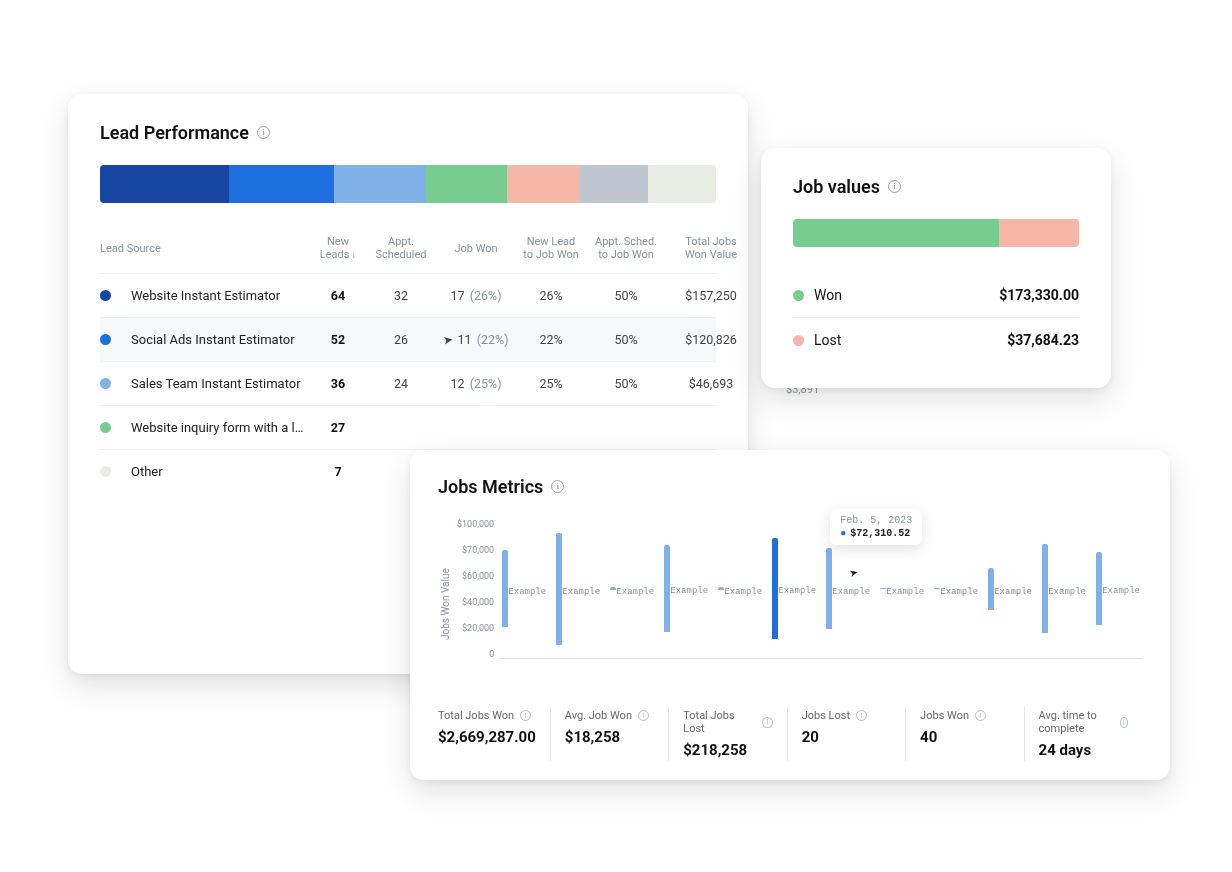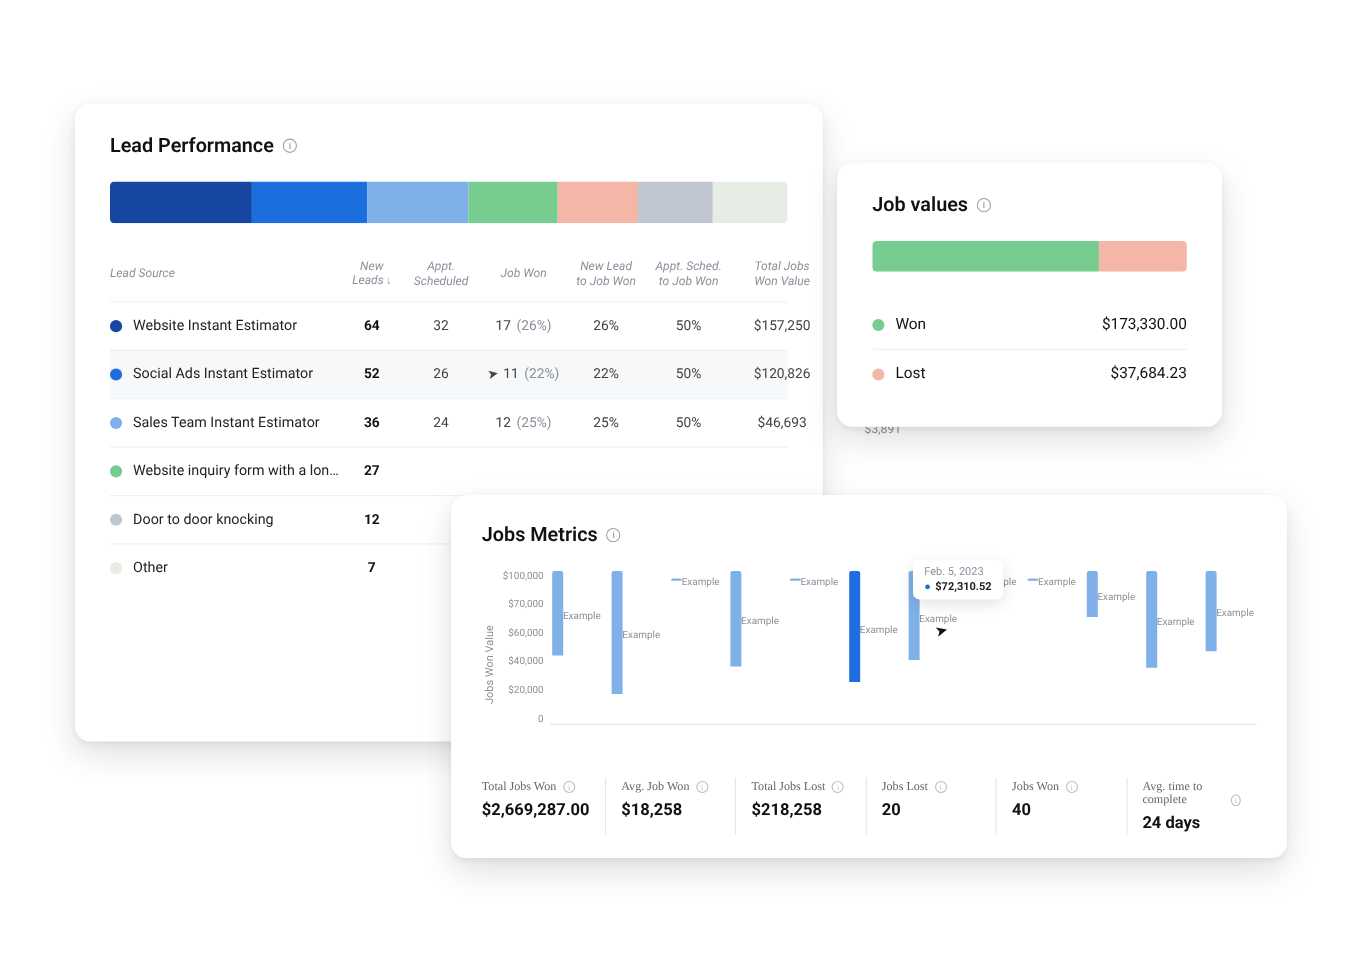--- a/index.html
+++ b/index.html
@@ -48,68 +48,68 @@
     margin-bottom: 28px;
   }
   .stacked-seg { height: 100%; }
   .lead-table { width: 100%; font-size: 12.5px; }
   .lead-head, .lead-row {
     display: grid;
     grid-template-columns: 210px 56px 70px 80px 70px 80px 90px;
     align-items: center;
     gap: 0;
   }
-  .lead-head { color: #8a919b; font-size: 11px; padding: 4px 0 12px; font-style: italic; }
+  .lead-head { color: #8a919b; font-size: 11px; padding: 4px 0 12px; }
   .lead-head > div { line-height: 1.2; text-align: center; }
   .lead-head > div:first-child { text-align: left; }
   .lead-row {
     border-top: 1px solid #edf0f3;
     height: 44px;
   }
   .lead-row.hover { background: #f6f8fa; }
   .lead-row > div { text-align: center; font-size: 12.5px; color: #444; }
-  .lead-row > div:first-child { text-align: left; display: flex; align-items: center; gap: 10px; color: #222; font-size: 13px; }
+  .lead-row > div:first-child { text-align: left; display: flex; align-items: center; gap: 20px; color: #222; font-size: 13px; }
   .lead-row .bold { font-weight: 700; color: #111; }
   .dot { width: 11px; height: 11px; border-radius: 50%; flex-shrink: 0; }
   .pct { color: #8a919b; margin-left: 2px; }
   .sort-arrow { font-size: 10px; color: #9aa1ab; margin-left: 2px; }
   .cursor-icon { display:inline-block; transform: rotate(-10deg); font-size:12px; margin-right:4px; }
 
   
   #jobvalues-card {
     left: 761px; top: 148px; width: 350px; height: 240px;
   }
   #jobvalues-card .stacked-bar { height: 28px; margin-bottom: 26px; margin-top: 4px; }
   .jv-row {
     display: flex; justify-content: space-between; align-items: center;
     padding: 14px 0; border-top: 1px solid #edf0f3; font-size: 14px;
   }
   .jv-row:first-of-type { border-top: none; }
   .jv-left { display:flex; align-items:center; gap:10px; }
-  .jv-val { font-weight: 400; }
+  .jv-val { font-weight: 700; }
 
   
   #metrics-card {
     left: 410px; top: 450px; width: 760px; height: 330px;
     padding: 26px 28px 20px;
   }
   .chart-wrap { position: relative; height: 170px; margin-bottom: 10px; display:flex; }
   .ylabel {
     writing-mode: vertical-rl; transform: rotate(180deg);
     font-size: 10px; color: #8a919b; text-align: center; padding-right: 2px;
   }
   .yaxis {
     display: flex; flex-direction: column; justify-content: space-between;
     font-size: 9px; color: #8a919b; padding: 0 6px; height: 140px;
     text-align: right;
   }
   .bars {
     flex: 1; position: relative; height: 140px;
     border-bottom: 1px solid #dfe4ea;
-    display: flex; align-items: flex-start; gap: 10px; padding: 0 2px;
+    display: flex; align-items: center; gap: 10px; padding: 0 2px; font-family: Liberation Mono, monospace;
   }
   .bar-col { flex: 1; display: flex; flex-direction: row; align-items: center; }
   .bar { width: 68%; background: #7fb0e8; border-radius: 2px 2px 0 0; }
   .bar.hi { background: #1d6fe0; }
   .bar-label { font-size: 9px; color: #8a919b; margin-top: 6px; }
   .tooltip {
     position: absolute; background: #fff; border-radius: 6px;
     box-shadow: 0 4px 14px rgba(0,0,0,0.12); padding: 6px 10px;
     font-size: 10px; color: #555;
   }
@@ -120,21 +120,21 @@
     position:absolute; font-size:14px; transform: rotate(-15deg); pointer-events:none;
   }
 
   .summary {
     display: flex; border-top: 0; margin-top: 18px;
   }
   .sum-col {
     flex: 1; border-left: 1px solid #e2e6eb; padding: 2px 14px;
   }
   .sum-col:first-child { border-left: none; padding-left: 0; }
-  .sum-label { font-size: 11px; color: #666; display:flex; align-items:flex-end; gap:6px; margin-bottom:6px;font-family:Liberation Serif, serif;}
+  .sum-label { font-size: 11px; color: #666; display:flex; align-items:center; gap:6px; margin-bottom:6px;}
   .sum-val { font-size: 15px; font-weight: 700; }
 
   
   .mini-info {
     width: 11px; height: 11px; border: 1px solid #b8bec7; border-radius:50%;
     display:inline-flex;align-items:center;justify-content:center;font-size:7px;color:#b8bec7;
   }
 
   
   .lead-name { white-space: nowrap; overflow: hidden; text-overflow: ellipsis; max-width: 190px; }
@@ -217,32 +217,20 @@
           </div>
           <div><span class="bold">27</span></div>
           <div></div>
           <div></div>
           <div></div>
           <div></div>
           <div></div>
         </div>
         <div class="lead-row">
           <div>
-            <span class="dot" style="background: rgb(191, 198, 207);"></span>
-            <span class="lead-name">Door to door knocking</span>
-          </div>
-          <div><span class="bold">12</span></div>
-          <div></div>
-          <div></div>
-          <div></div>
-          <div></div>
-          <div></div>
-        </div>
-        <div class="lead-row">
-          <div>
             <span class="dot" style="background: rgb(231, 236, 228);"></span>
             <span class="lead-name">Other</span>
           </div>
           <div><span class="bold">7</span></div>
           <div></div>
           <div></div>
           <div></div>
           <div></div>
           <div></div>
         </div>

